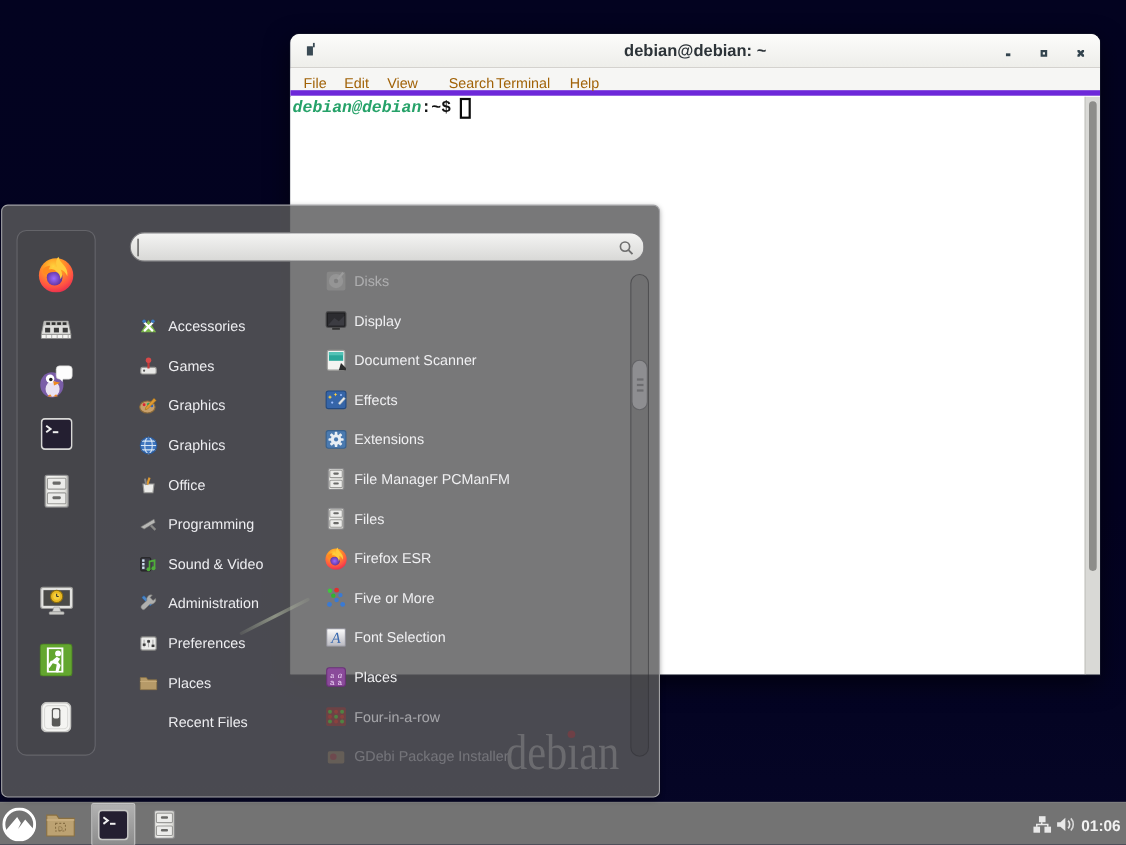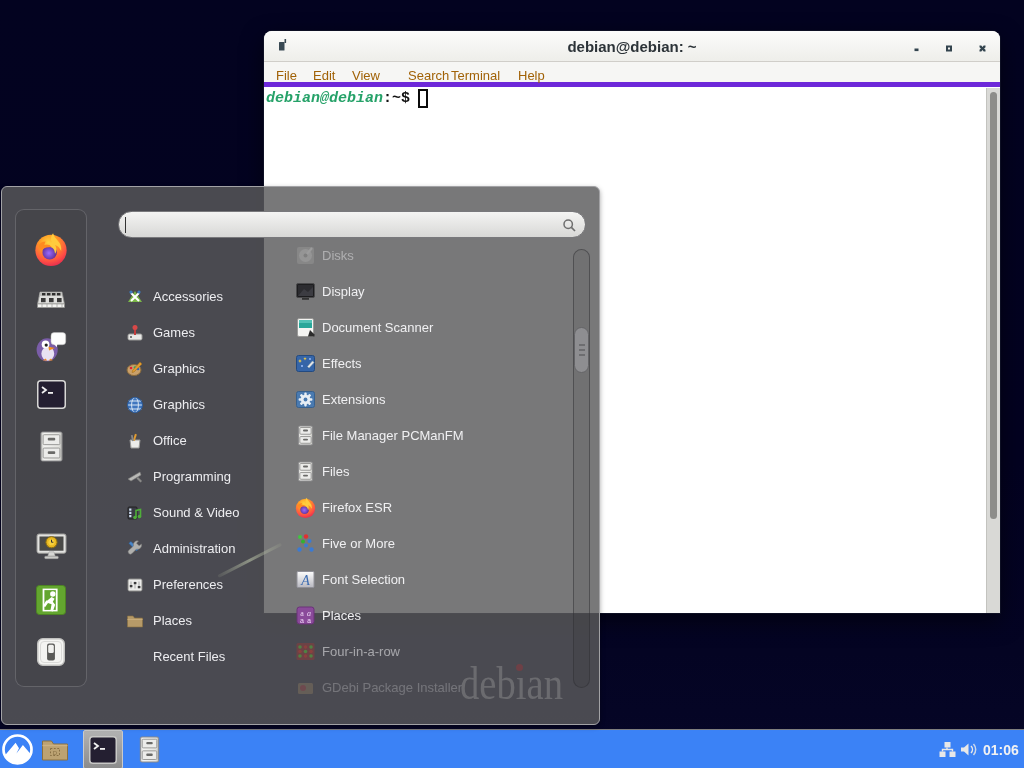--- a/index.html
+++ b/index.html
@@ -22,21 +22,21 @@
   #prompt { position:absolute; left:2px; top:1px; font-family:"Liberation Mono",monospace;
           font-weight:bold; font-size:15px; line-height:19px; color:#121212; white-space:pre; }
   #prompt .g { color:#26a269;font-style:italic; }
   #cursor { position:absolute; left:154px; top:1px; width:10px; height:19px;
           border:2px solid #0b0b0b; background:#fff; }
   #tsb { position:absolute; right:0; top:57px; width:14px; bottom:0;
          background:#d9d9d6; border-left:1px solid #c3c3bf; border-radius:0; }
   #tsbthumb { position:absolute; left:3px; top:4px; width:7px; height:427px;
          border-radius:4px; background:#8d8d8a; }
   #taskbar { position:absolute; left:0; right:0; top:729px; height:39px;
-         background:#3b82f6; border-top:1px solid #7e7e7e; }
+         background:#737373; border-top:1px solid #7e7e7e; }
   #menu { position:absolute; left:1px; top:186px; width:599px; height:539px;
          background:rgba(90,90,92,0.82); border:1.5px solid #a2a2a5; border-radius:6px;
          box-shadow:0 2px 5px rgba(0,0,0,0.35); }
   #sidebar { position:absolute; left:13px; top:22px; width:72px; height:478px;
          background:rgba(30,30,34,0.10); border:1px solid rgba(210,210,215,0.22); border-radius:9px; }
   #searchbox { position:absolute; left:116px; top:24px; width:468px; height:27px;
          border-radius:14px; background:linear-gradient(#f4f4f3,#d8d8d6); border:1px solid #79797c; }
   #searchcursor { position:absolute; left:6px; top:5px; width:1px; height:16px; background:#333; }
   .allapps { position:absolute; left:115px; top:63px; width:131px; height:28px;
          border-radius:6px; background:rgba(62,62,68,0.55); border:1px solid rgba(185,185,192,0.55);

